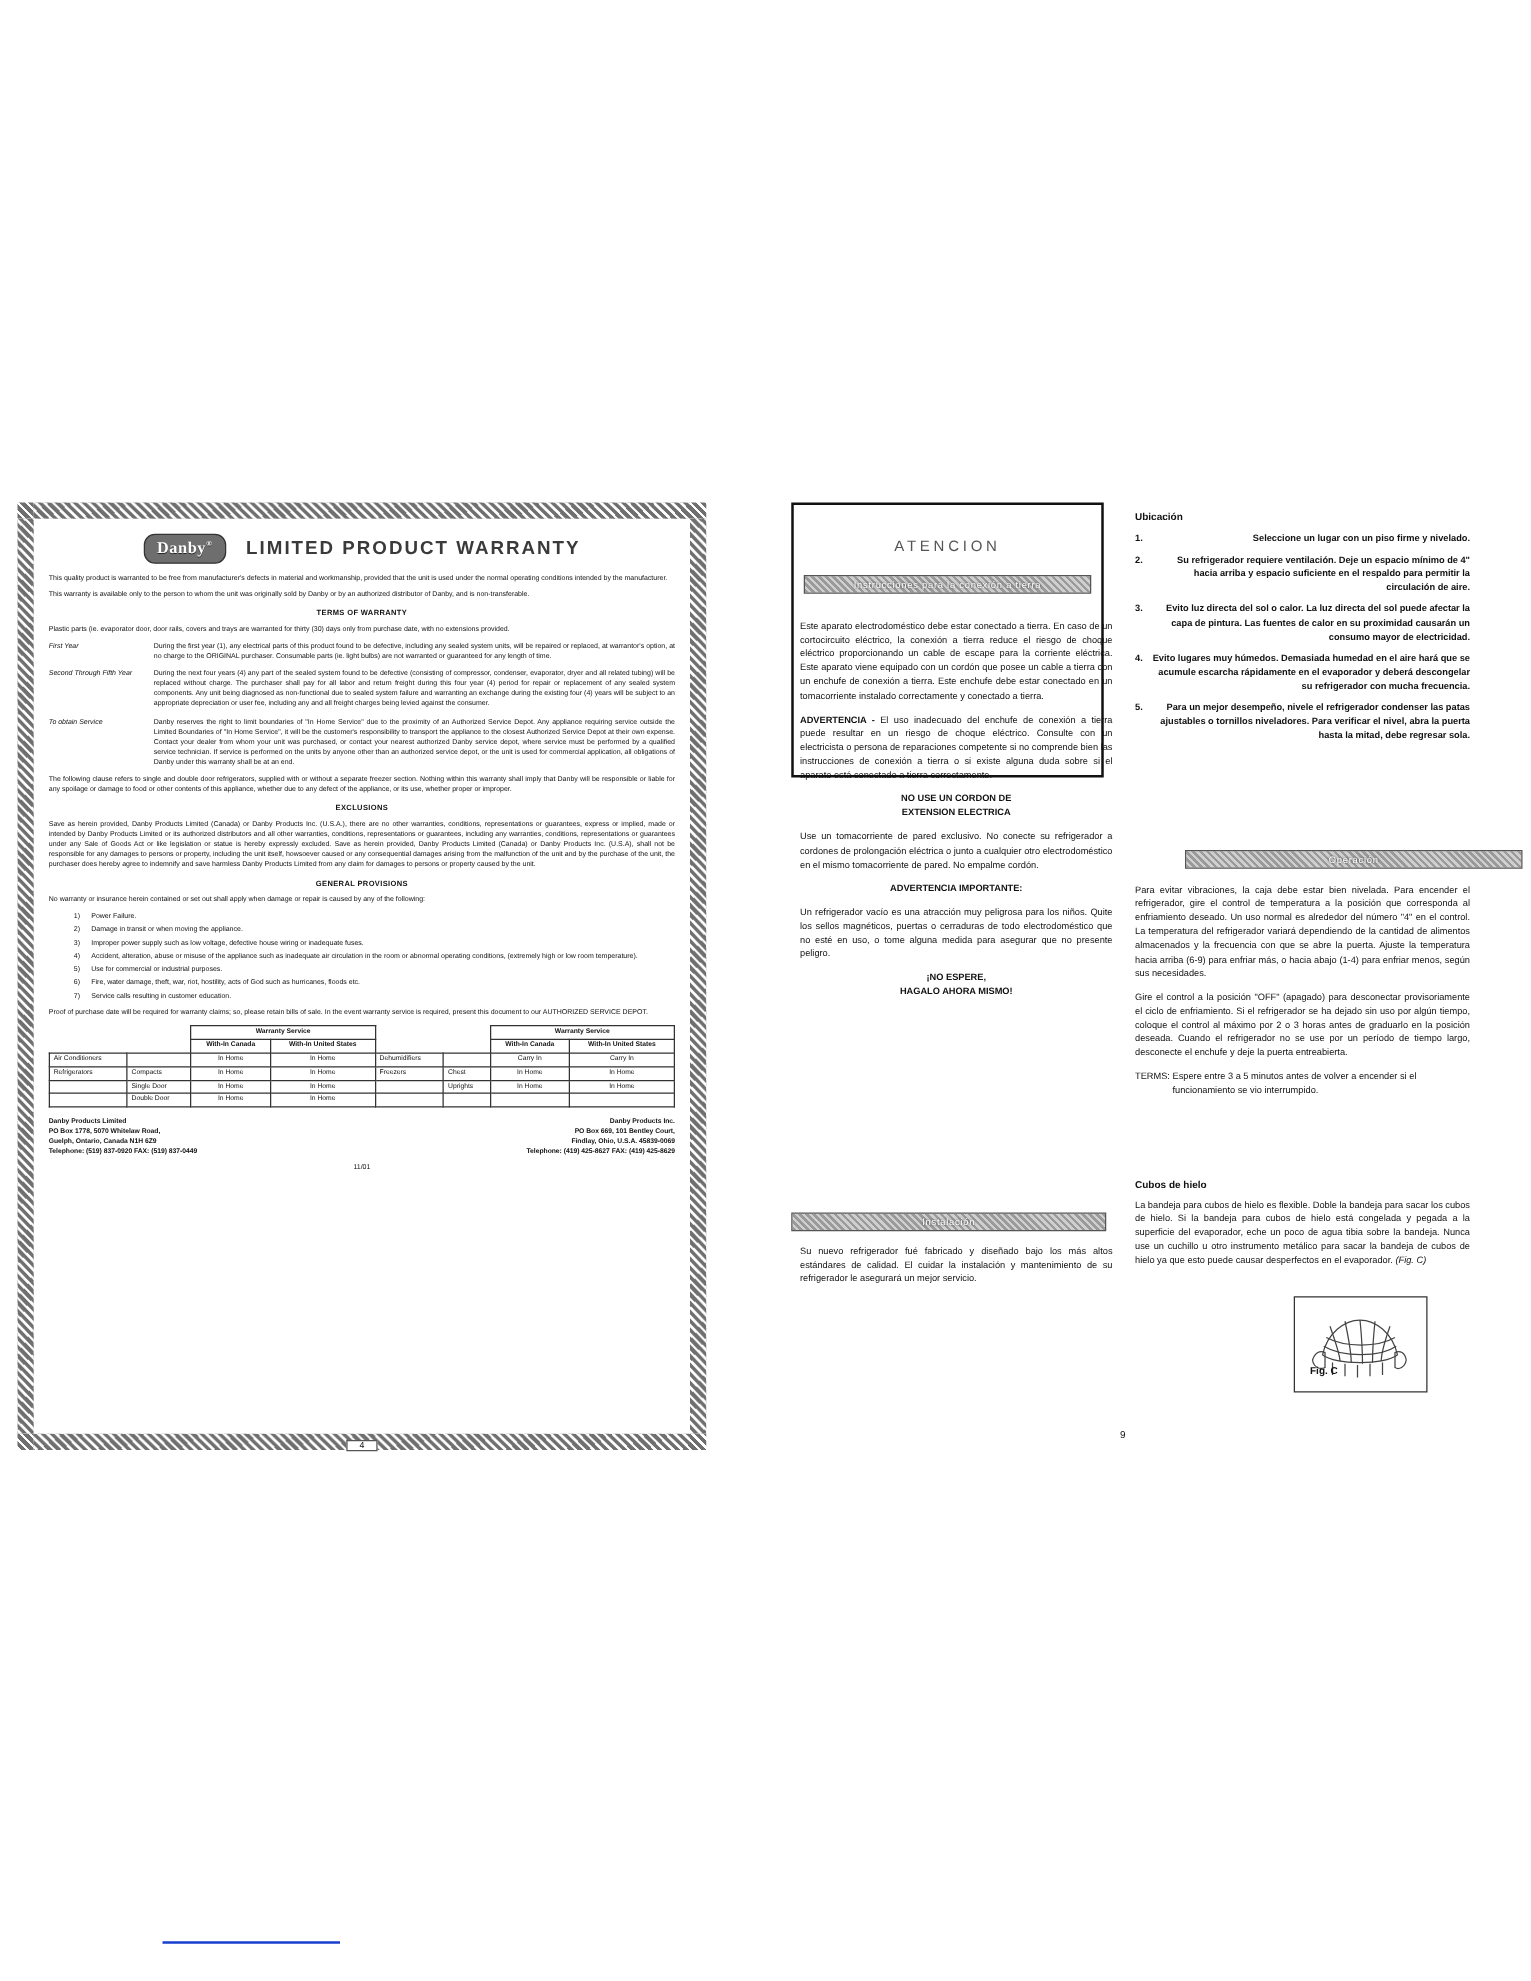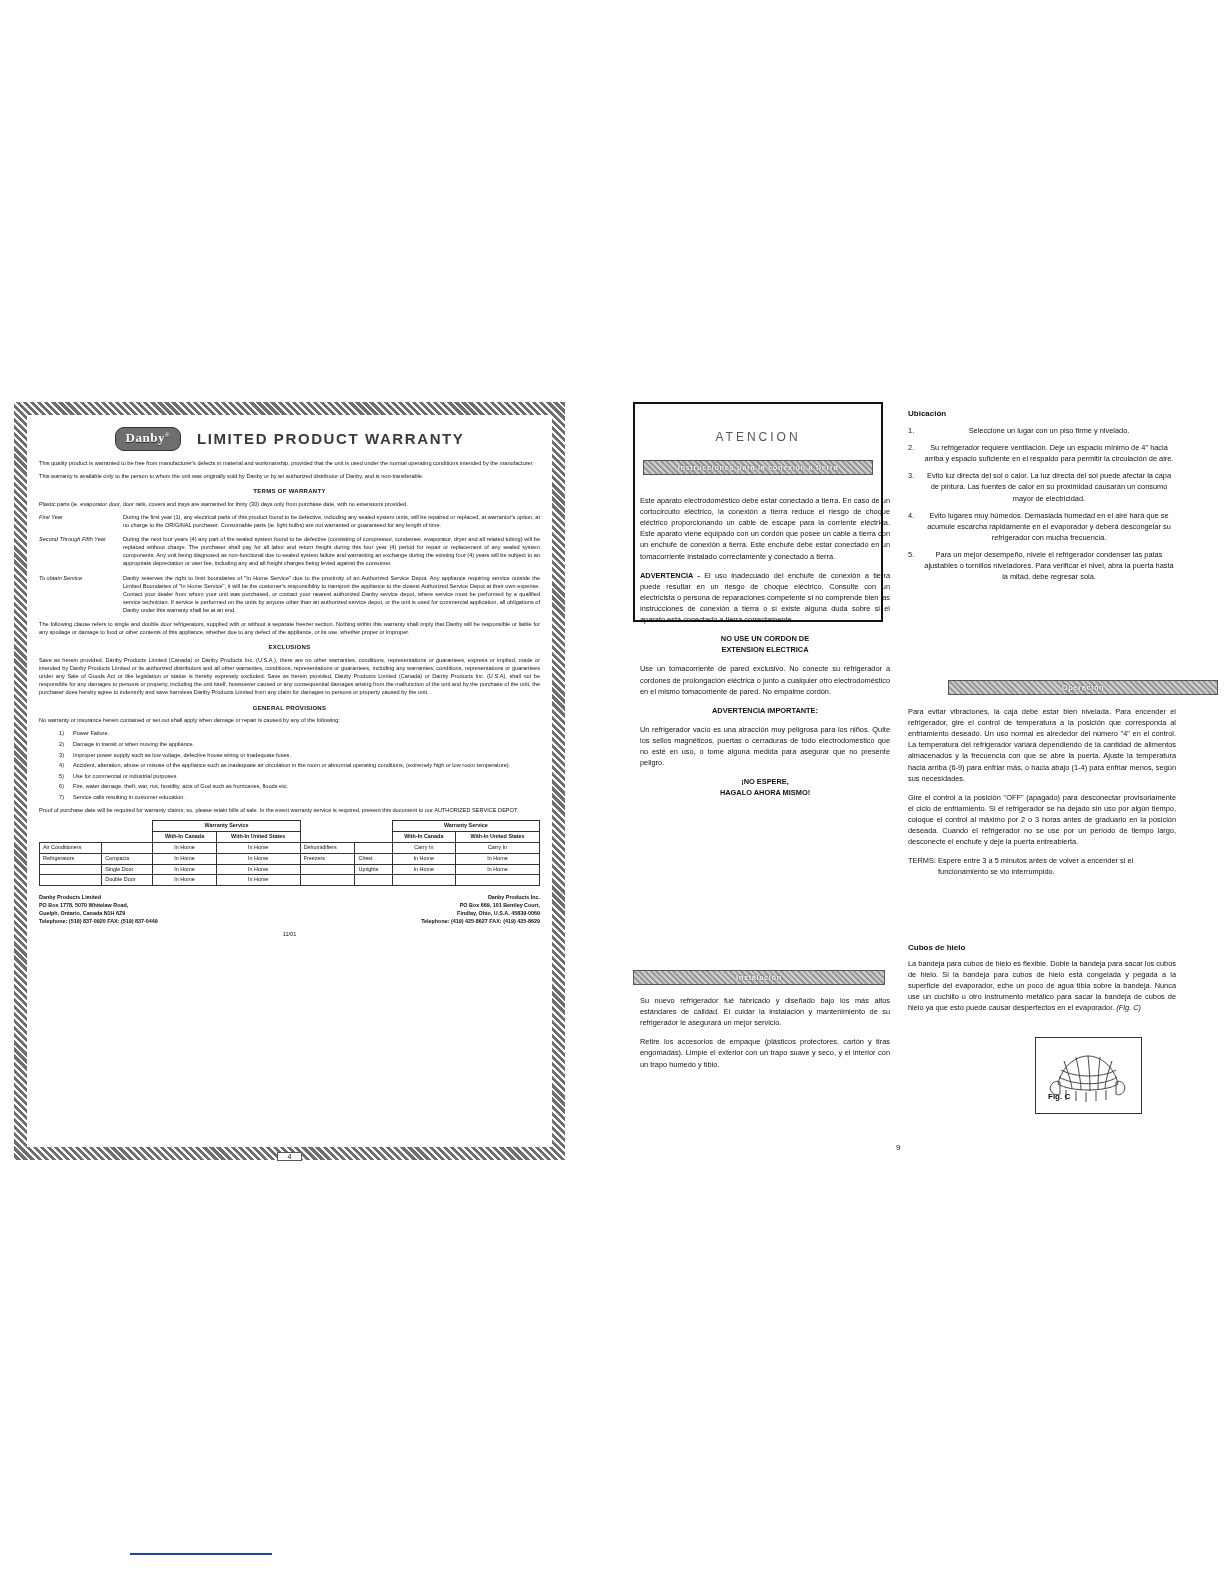--- a/index.html
+++ b/index.html
@@ -56,41 +56,41 @@
     position:absolute;left:633px;top:402px;width:250px;height:220px;
     border:2px solid #111;box-sizing:border-box;background:#fff;
   }
   #atencion-title{
     text-align:center;font-size:12px;letter-spacing:3px;color:#555;
     margin-top:26px;font-family:"Liberation Sans",sans-serif;
   }
   .grey-banner{
     background:repeating-linear-gradient(45deg,#9a9a9a 0 2px,#cfcfcf 2px 4px);
     border:1px solid #555;color:#fff;text-align:center;
-    font-size:7.5px;font-weight:bold;letter-spacing:.6px;padding:2px 0;
+    font-size:7.5px;font-weight:normal;letter-spacing:.6px;padding:2px 0;
     text-shadow:0 0 2px #333;
   }
   #atencion-banner{margin:16px 8px 0 8px;}
   #mid-col{
     position:absolute;left:640px;top:495px;width:250px;
     font-size:7.4px;line-height:1.5;color:#111;
   }
   #mid-col p{margin:0 0 8px 0;text-align:justify;}
   #mid-col .center{text-align:center;font-weight:bold;}
   #mid-col .bold{font-weight:bold;}
 
   #instalacion-banner{position:absolute;left:633px;top:970px;width:250px;}
   #instalacion-text{position:absolute;left:640px;top:995px;width:250px;font-size:7.4px;line-height:1.5;}
   #instalacion-text p{margin:0 0 8px 0;text-align:justify;}
 
   
   #right-col{position:absolute;left:908px;top:408px;width:268px;font-size:7.4px;line-height:1.5;}
   #right-col h3{font-size:8px;margin:0 0 5px 0;font-weight:bold;}
   ol.r-list{margin:0 0 10px 0;padding-left:0;list-style:none;counter-reset:rl;}
-  ol.r-list li{position:relative;padding-left:14px;margin-bottom:6px;counter-increment:rl;text-align:center;}
+  ol.r-list li{position:relative;padding-left:14px;margin-bottom:6px;counter-increment:rl;text-align:right;font-weight:bold;}
   ol.r-list li:before{content:counter(rl) ".";position:absolute;left:0;}
   #oper-banner{position:absolute;left:948px;top:680px;width:268px;}
   #oper-text{position:absolute;left:908px;top:706px;width:268px;font-size:7.4px;line-height:1.5;}
   #oper-text p{margin:0 0 8px 0;text-align:justify;}
   .nota{display:flex;}
   .nota .lab{flex:0 0 30px;font-weight:normal;}
   #hielo{position:absolute;left:908px;top:942px;width:268px;font-size:7.4px;line-height:1.5;}
   #hielo h3{font-size:8px;margin:0 0 4px 0;font-weight:bold;}
   #hielo p{margin:0;text-align:justify;}
   #hielo .ital{font-style:italic;}
@@ -254,21 +254,20 @@
   <p>Un refrigerador vacío es una atracción muy peligrosa para los niños.  Quite los sellos magnéticos, puertas o cerraduras de todo electrodoméstico que no esté en uso, o tome alguna medida para asegurar que no presente peligro.</p>
   <p class="center">
     <span>¡NO ESPERE,</span><br>
     <span>HAGALO AHORA MISMO!</span>
   </p>
 </div>
 
 <div id="instalacion-banner" class="grey-banner">Instalación</div>
 <div id="instalacion-text">
   <p>Su nuevo refrigerador fué fabricado y diseñado bajo los más altos estándares de calidad.  El cuidar la instalación y mantenimiento de su refrigerador le asegurará un mejor servicio.</p>
-  <p>Retire los accesorios de empaque (plásticos protectores, cartón y tiras engomadas).  Limpie el exterior con un trapo suave y seco, y el interior con un trapo húmedo y tibio.</p>
 </div>
 
 <div id="right-col">
   <h3>Ubicación</h3>
   <ol class="r-list">
     <li>Seleccione un lugar con un piso firme y nivelado.</li>
     <li>Su refrigerador requiere ventilación.  Deje un espacio mínimo de 4" hacia arriba y espacio suficiente en el respaldo para permitir la circulación de aire.</li>
     <li>Evito luz directa del sol o calor.  La luz directa del sol puede afectar la capa de pintura.  Las fuentes de calor en su proximidad causarán un consumo mayor de electricidad.</li>
     <li>Evito lugares muy húmedos.  Demasiada humedad en el aire hará que se acumule escarcha rápidamente en el evaporador y deberá descongelar su refrigerador con mucha frecuencia.</li>
     <li>Para un mejor desempeño, nivele el refrigerador condenser las patas ajustables o tornillos niveladores.  Para verificar el nivel, abra la puerta hasta la mitad, debe regresar sola.</li>

